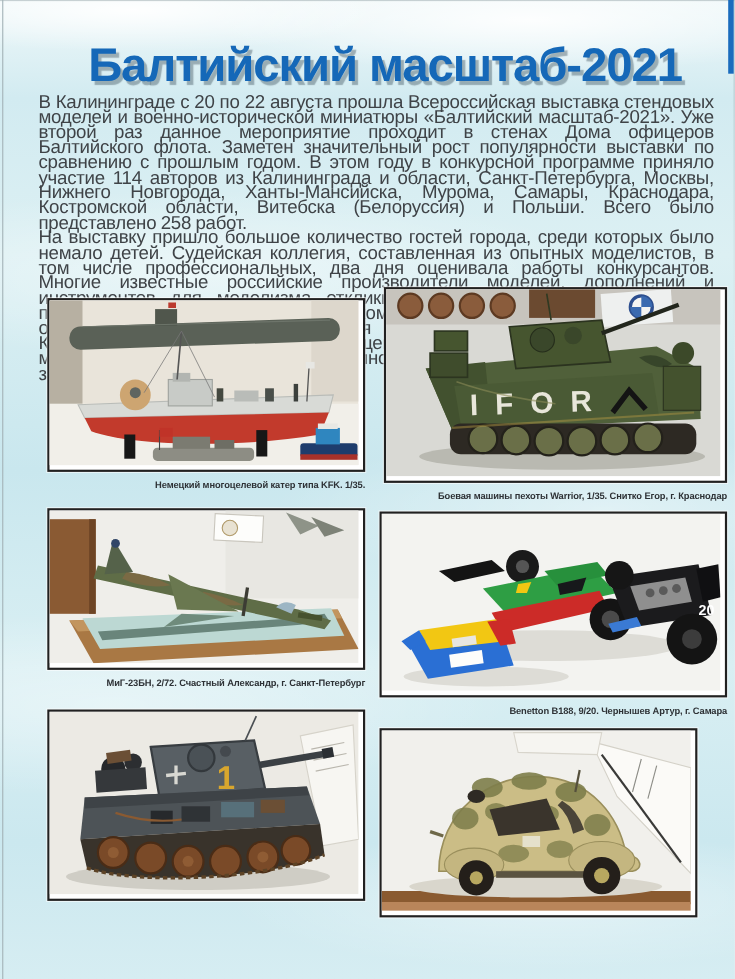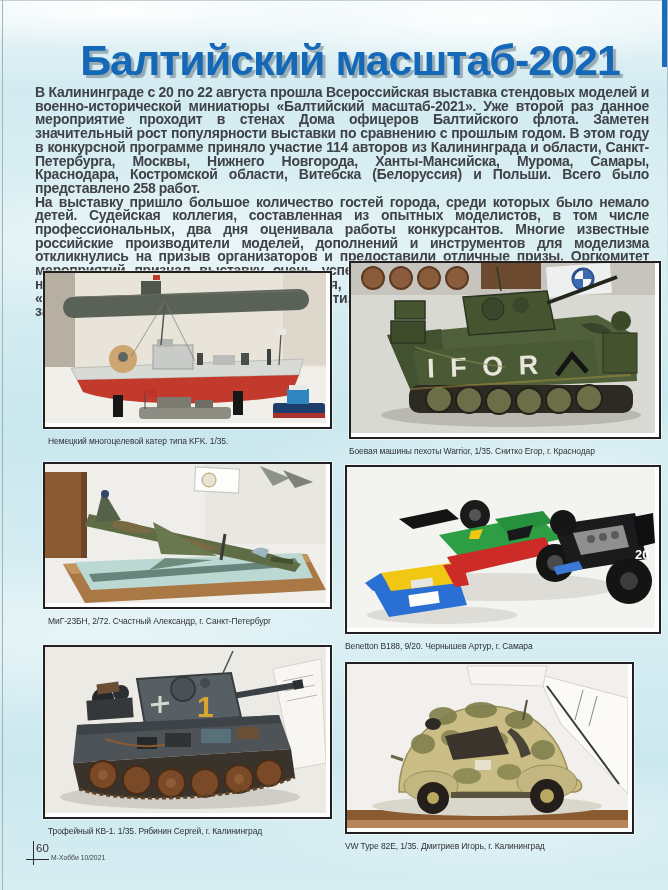--- a/index.html
+++ b/index.html
@@ -19,30 +19,30 @@
   .edge-top{position:absolute;left:0;top:0;width:100%;height:1px;background:rgba(150,165,170,0.5);}
   .edge-right{position:absolute;right:0;top:0;width:1px;height:320px;background:linear-gradient(180deg,#9fb0b5,rgba(159,176,181,0));}
   .accent-bar{position:absolute;right:1px;top:0;width:5px;height:67px;}
   .title{
     position:absolute;left:0;top:20px;width:100%;margin:16px;text-align:center;
     font-size:43px;font-weight:bold;letter-spacing:-1px;
     text-shadow:3px 3px 1px rgba(70,90,102,0.45);
   }
   .intro{
     position:absolute;left:35px;top:86px;width:614px;
-    font-size:14px;font-weight:bold;line-height:13.7px;color:#3f4347;
+    font-size:17px;font-weight:normal;line-height:13.7px;color:#3f4347;
     text-align:justify;letter-spacing:-0.25px;word-spacing:-0.5px;
   }
   .intro p{margin:0;}
   figure{position:absolute;margin:0;}
   .frame{border:2px solid #212121;background:#fff;box-shadow:0 0 0 1px rgba(255,255,255,0.55);}
   .frame svg{display:block;}
   figcaption{
-    margin-top:7px;font-size:8.5px;font-weight:normal;color:#2e3236;
-    line-height:10.5px;letter-spacing:-0.1px;white-space:nowrap;
+    margin-top:7px;font-size:8.5px;font-weight:bold;color:#2e3236;
+    line-height:10.5px;letter-spacing:-0.1px;white-space:nowrap;text-align:right;
   }
   .cap-indent{padding-left:5px;}
   .footer{position:absolute;left:24px;top:840px;width:160px;height:30px;font-weight:normal;}
   .crop-v{position:absolute;left:9px;top:1px;width:1px;height:24px;background:#2a2a2a;}
   .crop-h{position:absolute;left:2px;top:19px;width:23px;height:1px;background:#2a2a2a;}
   .page-num{position:absolute;left:12px;top:2px;font-size:11.5px;color:#2f3336;}
   .mag-name{position:absolute;left:27px;top:14px;font-size:6.8px;color:#3a3e42;}
 </style>
 </head>
 <body>
@@ -306,23 +306,20 @@
             <circle cx="194" cy="132" r="14" fill="#7a4a28" stroke="#4a2c16" stroke-width="2"></circle>
             <circle cx="224" cy="126" r="13" fill="#7a4a28" stroke="#4a2c16" stroke-width="2"></circle>
             <circle cx="58" cy="128" r="5" fill="#8f5c34"></circle>
             <circle cx="126" cy="136" r="5" fill="#8f5c34"></circle>
             <circle cx="194" cy="132" r="5" fill="#8f5c34"></circle>
             <path d="M34,142 C80,158 200,152 250,130" stroke="#5d4326" stroke-width="3" fill="none" stroke-dasharray="4 3"></path>
           </g>
         </g>
       </svg>
     </div>
-    <figcaption class="cap-indent">
-      <div>Трофейный КВ-1. 1/35. Рябинин Сергей, г. Калининград</div>
-    </figcaption>
   </figure>
 
   <figure style="left:345px;top:662px;">
     <div class="frame" style="width:285px;height:168px;">
       <svg width="281" height="164" viewBox="0 0 281 164" preserveAspectRatio="none">
         <rect x="0" y="0" width="281" height="164" fill="#f1f0ec"></rect>
         <g>
           <polygon points="190,10 281,34 281,130 214,60" fill="#fbfaf7" stroke="#d4d1c8"></polygon>
           <line x1="200" y1="22" x2="272" y2="120" stroke="#3a3a38" stroke-width="2"></line>
           <line x1="236" y1="26" x2="228" y2="56" stroke="#8a8a84" stroke-width="1"></line>
@@ -352,25 +349,16 @@
           <circle cx="200" cy="132" r="17" fill="#241f1a"></circle>
           <circle cx="200" cy="132" r="7" fill="#b8a860"></circle>
           <circle cx="86" cy="134" r="16" fill="#241f1a"></circle>
           <circle cx="86" cy="134" r="6" fill="#b8a860"></circle>
           <rect x="128" y="96" width="16" height="10" fill="#e8e4d4" opacity="0.9"></rect>
           <line x1="56" y1="96" x2="44" y2="92" stroke="#6e6848" stroke-width="3"></line>
           <line x1="176" y1="56" x2="180" y2="36" stroke="#55503c" stroke-width="2"></line>
         </g>
       </svg>
     </div>
-    <figcaption>
-      <div>VW Type 82E, 1/35. Дмитриев Игорь, г. Калининград</div>
-    </figcaption>
-  </figure>
-
-  <div class="footer">
-    <div class="crop-v"></div>
-    <div class="crop-h"></div>
-    <span class="page-num">60</span>
-    <span class="mag-name">М-Хобби 10/2021</span>
-  </div>
+  </figure>
+
 
 </div>
 
 </body></html>

